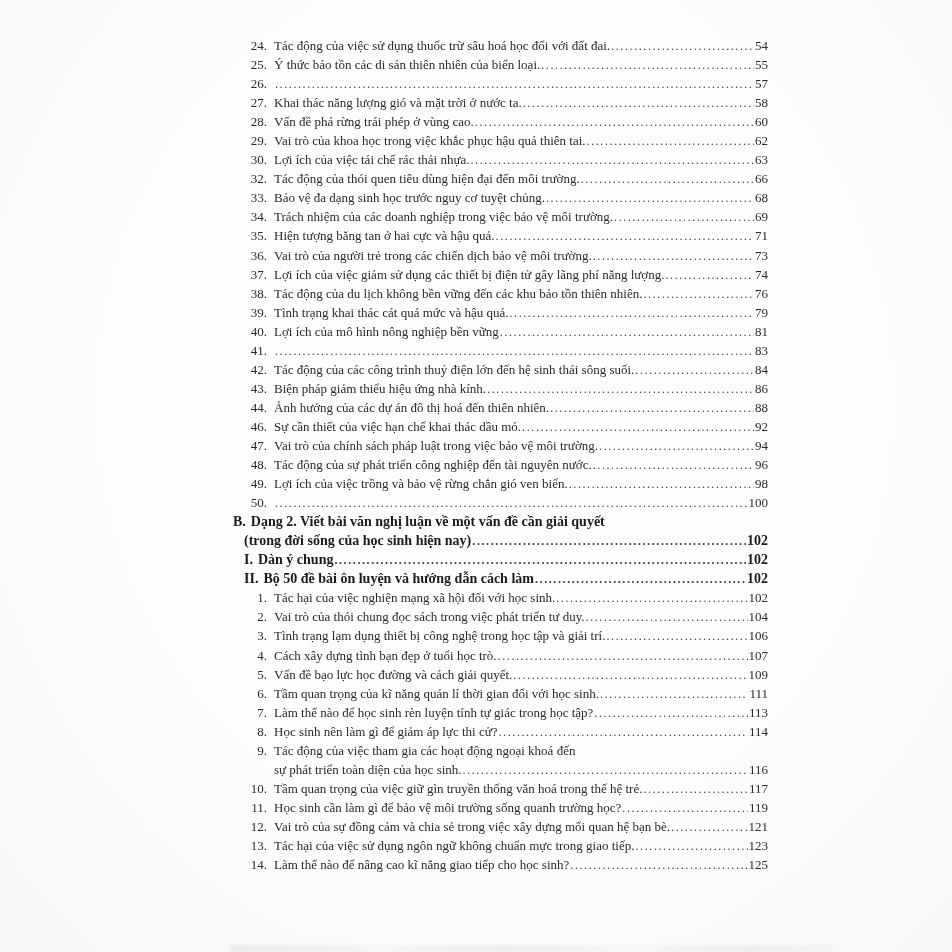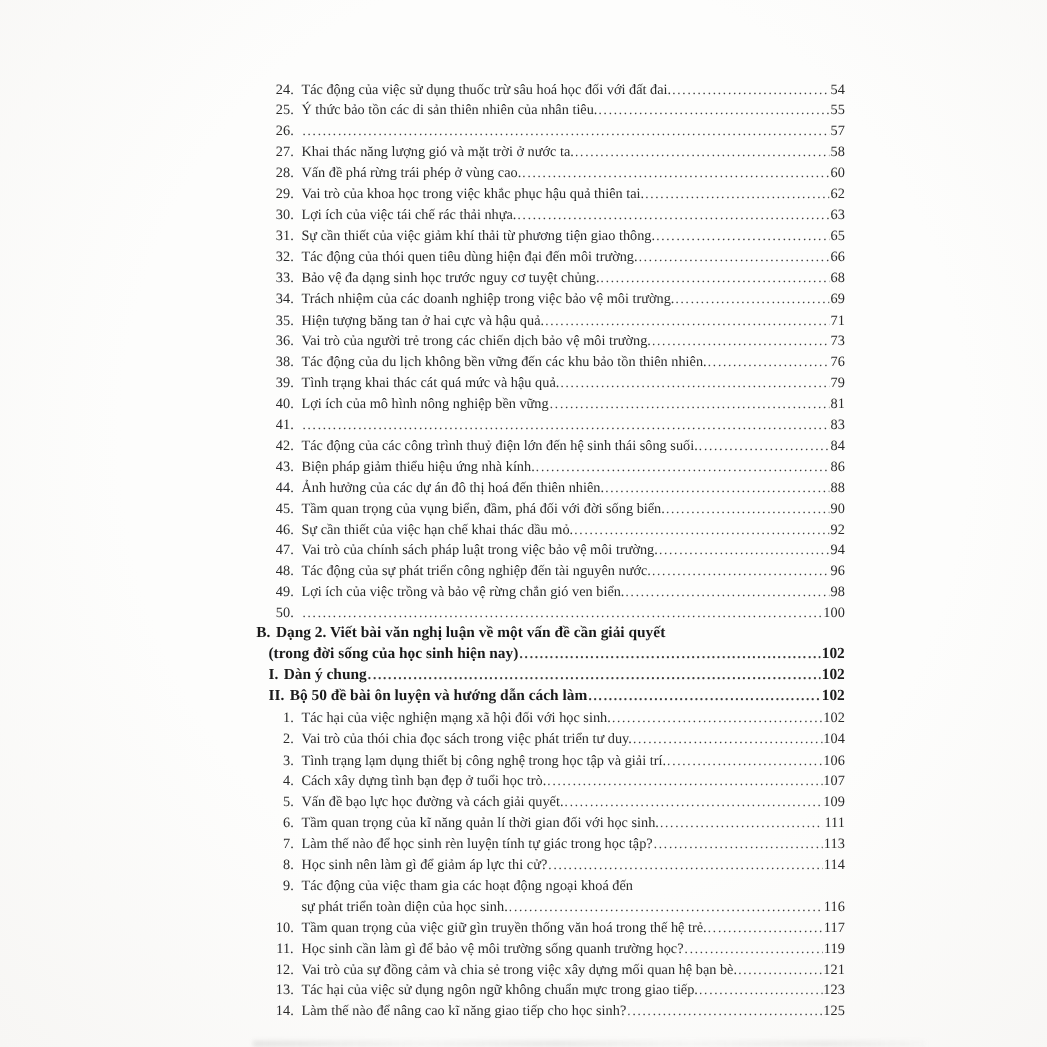--- a/index.html
+++ b/index.html
@@ -12,21 +12,20 @@
     position:relative;
     width:952px; height:952px;
     overflow:hidden;
     background:radial-gradient(ellipse at 52% 42%, #fdfdfc 55%, #f7f6f4 100%);
     color:#2a2a2a;
   }
   .toc {
     position:absolute;
     left:233px; top:36px;
     width:535px;
-    margin-top:35px;
   }
   .row {
     display:flex;
     align-items:baseline;
     height:19.05px;
     line-height:19px;
     font-size:13px;
     white-space:nowrap;
   }
   .row .num {
@@ -86,21 +85,21 @@
       <div class="row item">
         <span class="num">24.</span>
         <span class="gap"></span>
         <span class="title">Tác động của việc sử dụng thuốc trừ sâu hoá học đối với đất đai.</span>
         <span class="dots"></span>
         <span class="pg">54</span>
       </div>
       <div class="row item">
         <span class="num">25.</span>
         <span class="gap"></span>
-        <span class="title">Ý thức bảo tồn các di sản thiên nhiên của nhân tiêu.</span>
+        <span class="title">Ý thức bảo tồn các di sản thiên nhiên của biển loại.</span>
         <span class="dots"></span>
         <span class="pg">55</span>
       </div>
       <div class="row item">
         <span class="num">26.</span>
         <span class="gap"></span>
         <span class="dots"></span>
         <span class="pg">57</span>
       </div>
       <div class="row item">
@@ -125,27 +124,20 @@
         <span class="pg">62</span>
       </div>
       <div class="row item">
         <span class="num">30.</span>
         <span class="gap"></span>
         <span class="title">Lợi ích của việc tái chế rác thải nhựa.</span>
         <span class="dots"></span>
         <span class="pg">63</span>
       </div>
       <div class="row item">
-        <span class="num">31.</span>
-        <span class="gap"></span>
-        <span class="title">Sự cần thiết của việc giảm khí thải từ phương tiện giao thông.</span>
-        <span class="dots"></span>
-        <span class="pg">65</span>
-      </div>
-      <div class="row item">
         <span class="num">32.</span>
         <span class="gap"></span>
         <span class="title">Tác động của thói quen tiêu dùng hiện đại đến môi trường.</span>
         <span class="dots"></span>
         <span class="pg">66</span>
       </div>
       <div class="row item">
         <span class="num">33.</span>
         <span class="gap"></span>
         <span class="title">Bảo vệ đa dạng sinh học trước nguy cơ tuyệt chủng.</span>
@@ -167,20 +159,27 @@
         <span class="pg">71</span>
       </div>
       <div class="row item">
         <span class="num">36.</span>
         <span class="gap"></span>
         <span class="title">Vai trò của người trẻ trong các chiến dịch bảo vệ môi trường.</span>
         <span class="dots"></span>
         <span class="pg">73</span>
       </div>
       <div class="row item">
+        <span class="num">37.</span>
+        <span class="gap"></span>
+        <span class="title">Lợi ích của việc giảm sử dụng các thiết bị điện tử gây lãng phí năng lượng.</span>
+        <span class="dots"></span>
+        <span class="pg">74</span>
+      </div>
+      <div class="row item">
         <span class="num">38.</span>
         <span class="gap"></span>
         <span class="title">Tác động của du lịch không bền vững đến các khu bảo tồn thiên nhiên.</span>
         <span class="dots"></span>
         <span class="pg">76</span>
       </div>
       <div class="row item">
         <span class="num">39.</span>
         <span class="gap"></span>
         <span class="title">Tình trạng khai thác cát quá mức và hậu quả.</span>
@@ -213,27 +212,20 @@
         <span class="title">Biện pháp giảm thiểu hiệu ứng nhà kính.</span>
         <span class="dots"></span>
         <span class="pg">86</span>
       </div>
       <div class="row item">
         <span class="num">44.</span>
         <span class="gap"></span>
         <span class="title">Ảnh hưởng của các dự án đô thị hoá đến thiên nhiên.</span>
         <span class="dots"></span>
         <span class="pg">88</span>
-      </div>
-      <div class="row item">
-        <span class="num">45.</span>
-        <span class="gap"></span>
-        <span class="title">Tầm quan trọng của vụng biển, đầm, phá đối với đời sống biển.</span>
-        <span class="dots"></span>
-        <span class="pg">90</span>
       </div>
       <div class="row item">
         <span class="num">46.</span>
         <span class="gap"></span>
         <span class="title">Sự cần thiết của việc hạn chế khai thác dầu mỏ.</span>
         <span class="dots"></span>
         <span class="pg">92</span>
       </div>
       <div class="row item">
         <span class="num">47.</span>
@@ -286,21 +278,21 @@
       <div class="row item">
         <span class="num">1.</span>
         <span class="gap"></span>
         <span class="title">Tác hại của việc nghiện mạng xã hội đối với học sinh.</span>
         <span class="dots"></span>
         <span class="pg">102</span>
       </div>
       <div class="row item">
         <span class="num">2.</span>
         <span class="gap"></span>
-        <span class="title">Vai trò của thói chia đọc sách trong việc phát triển tư duy.</span>
+        <span class="title">Vai trò của thói chung đọc sách trong việc phát triển tư duy.</span>
         <span class="dots"></span>
         <span class="pg">104</span>
       </div>
       <div class="row item">
         <span class="num">3.</span>
         <span class="gap"></span>
         <span class="title">Tình trạng lạm dụng thiết bị công nghệ trong học tập và giải trí.</span>
         <span class="dots"></span>
         <span class="pg">106</span>
       </div>

